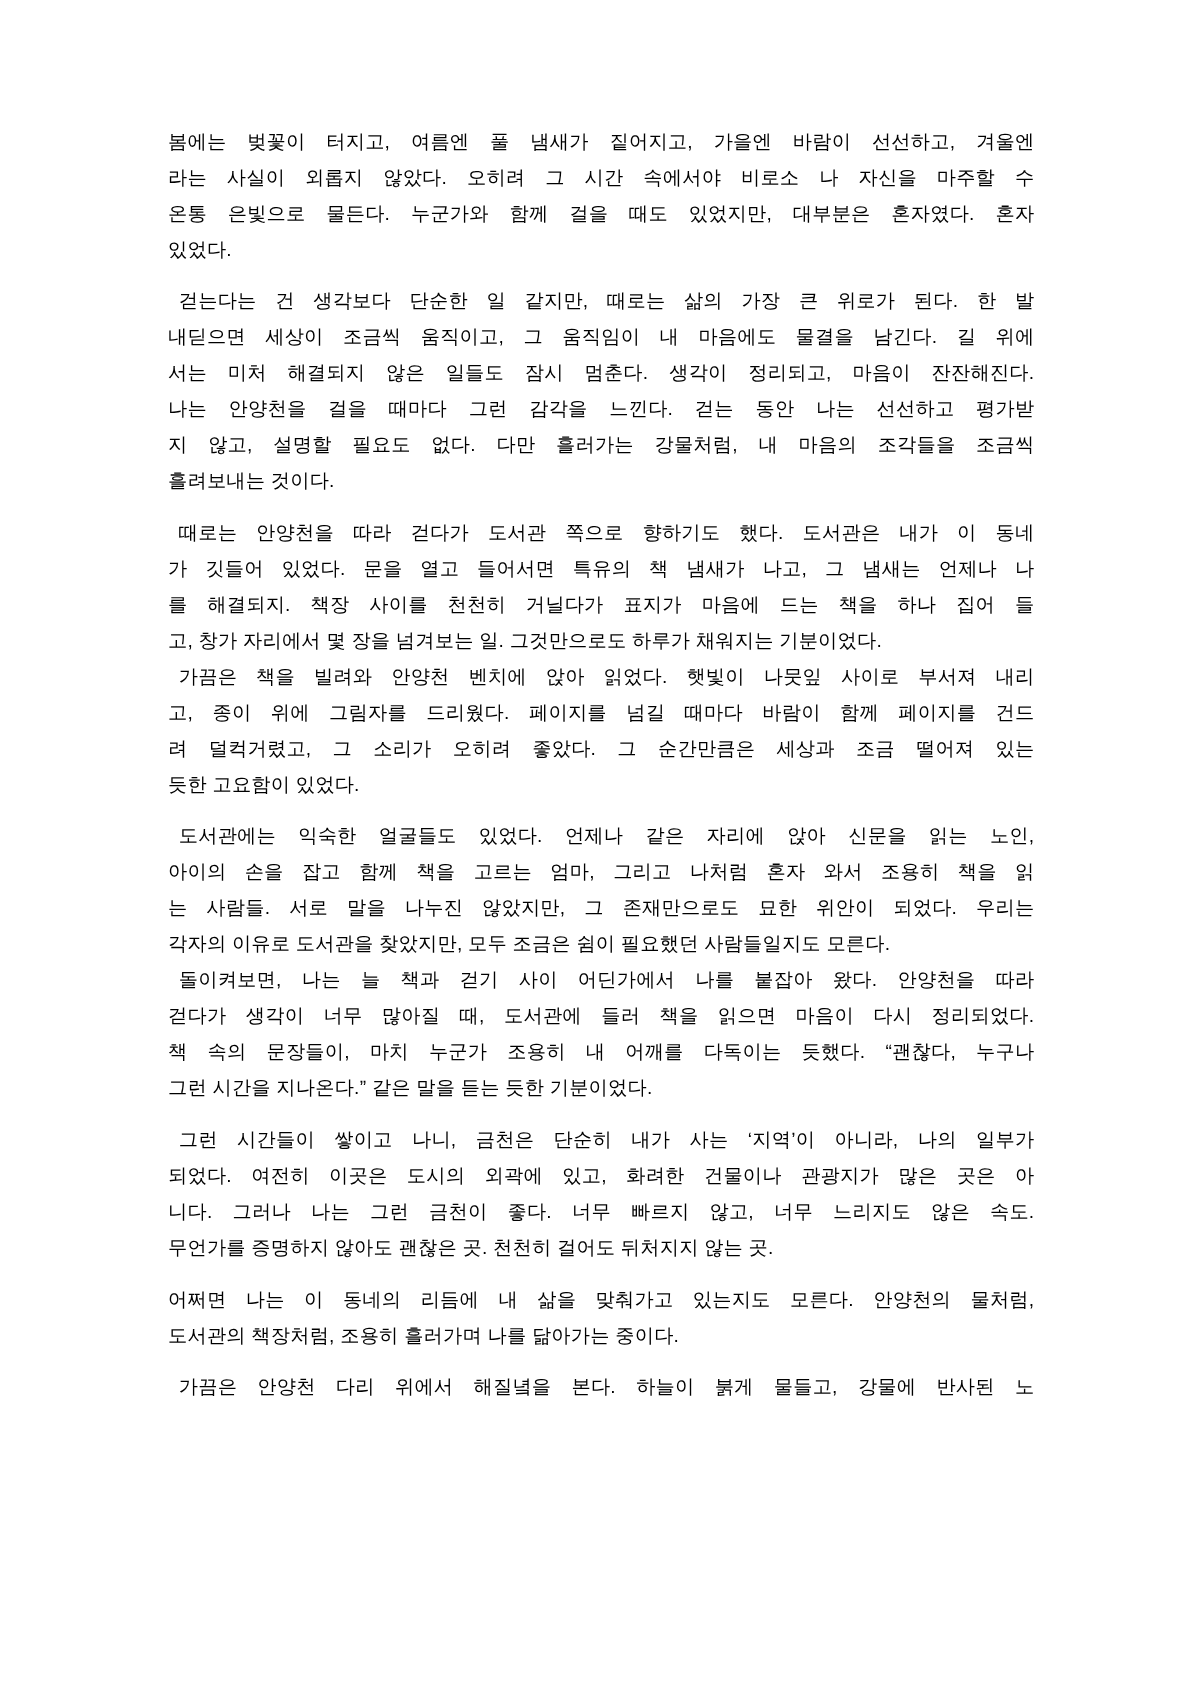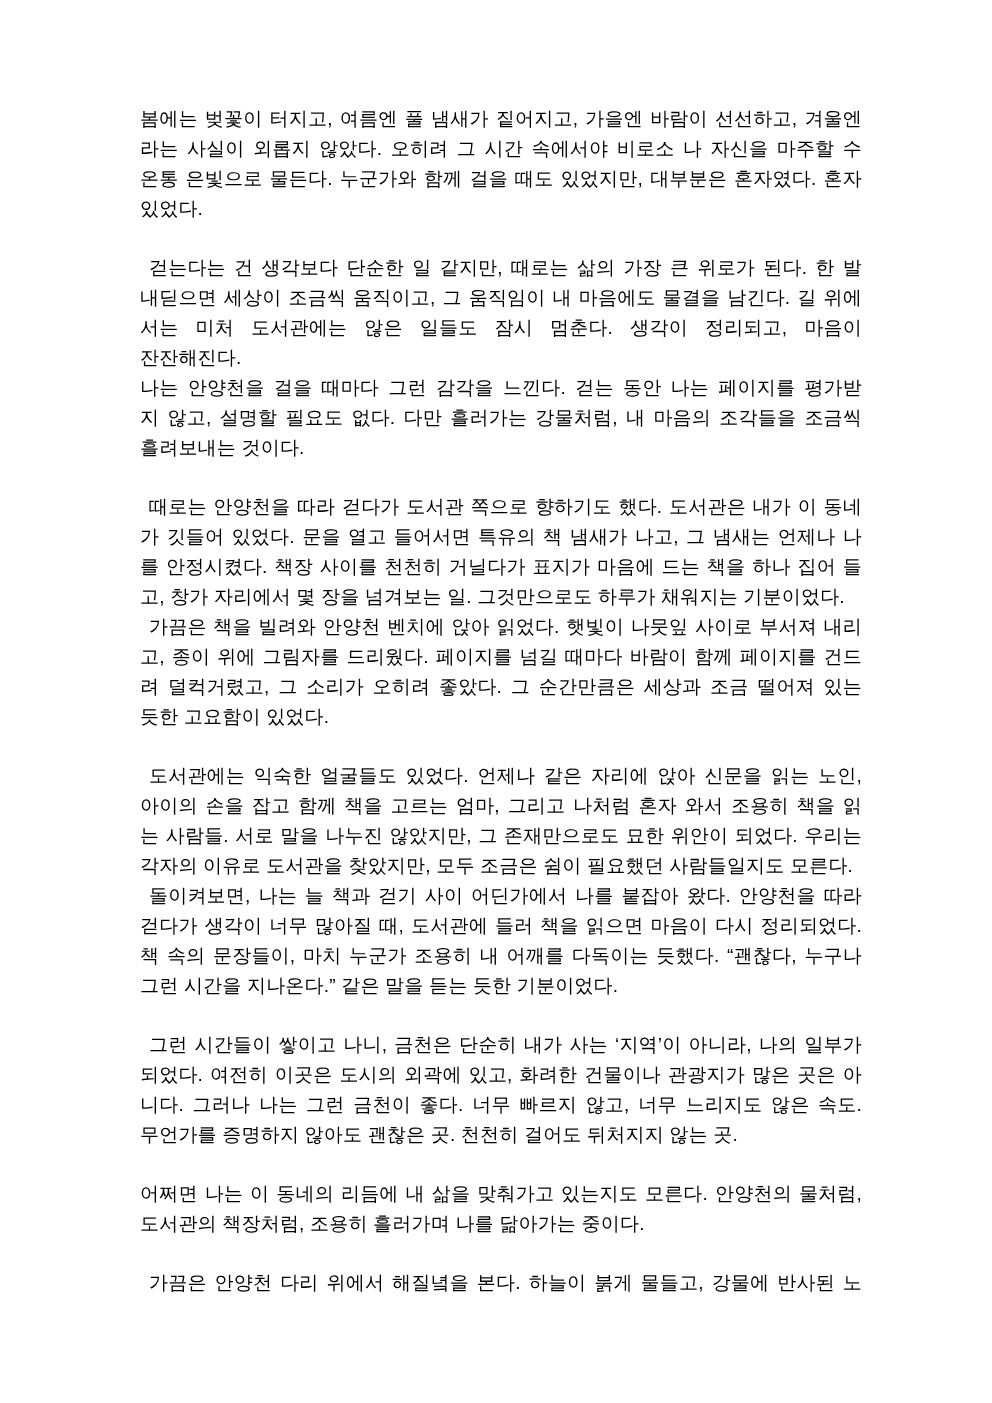--- a/index.html
+++ b/index.html
@@ -9,31 +9,31 @@
   }
   .page {
     position: relative;
     width: 992px;
     height: 1403px;
     background: #ffffff;
     box-sizing: border-box;
     padding: 104px 130px 0 140px;
     overflow: hidden;
     font-family: "Liberation Sans", "DejaVu Sans", sans-serif;
-    font-size: 19px;
+    font-size: 16px;
     color: #000000;
   }
   .text-body {
     width: 100%;
   }
   .block {
     margin: 0;
   }
   .block.gap {
-    margin-top: 29px;
+    margin-top: 13px;
   }
   .line {
     line-height: 30px;
     letter-spacing: 0.2px;
     word-break: keep-all;
     white-space: normal;
     text-align: justify;
     text-align-last: justify;
   }
   .line.lastline {
@@ -51,29 +51,29 @@
   <div class="text-body">
       <div class="block">
         <div class="line">봄에는 벚꽃이 터지고, 여름엔 풀 냄새가 짙어지고, 가을엔 바람이 선선하고, 겨울엔</div>
         <div class="line">라는 사실이 외롭지 않았다. 오히려 그 시간 속에서야 비로소 나 자신을 마주할 수</div>
         <div class="line">온통 은빛으로 물든다. 누군가와 함께 걸을 때도 있었지만, 대부분은 혼자였다. 혼자</div>
         <div class="line lastline">있었다.</div>
       </div>
       <div class="block gap">
         <div class="line indent">걷는다는 건 생각보다 단순한 일 같지만, 때로는 삶의 가장 큰 위로가 된다. 한 발</div>
         <div class="line">내딛으면 세상이 조금씩 움직이고, 그 움직임이 내 마음에도 물결을 남긴다. 길 위에</div>
-        <div class="line">서는 미처 도서관에는 않은 일들도 잠시 멈춘다. 생각이 정리되고, 마음이 잔잔해진다.</div>
-        <div class="line">나는 안양천을 걸을 때마다 그런 감각을 느낀다. 걷는 동안 나는 페이지를 평가받</div>
+        <div class="line">서는 미처 해결되지 않은 일들도 잠시 멈춘다. 생각이 정리되고, 마음이 잔잔해진다.</div>
+        <div class="line">나는 안양천을 걸을 때마다 그런 감각을 느낀다. 걷는 동안 나는 선선하고 평가받</div>
         <div class="line">지 않고, 설명할 필요도 없다. 다만 흘러가는 강물처럼, 내 마음의 조각들을 조금씩</div>
         <div class="line lastline">흘려보내는 것이다.</div>
       </div>
       <div class="block gap">
         <div class="line indent">때로는 안양천을 따라 걷다가 도서관 쪽으로 향하기도 했다. 도서관은 내가 이 동네</div>
         <div class="line">가 깃들어 있었다. 문을 열고 들어서면 특유의 책 냄새가 나고, 그 냄새는 언제나 나</div>
-        <div class="line">를 안정시켰다. 책장 사이를 천천히 거닐다가 표지가 마음에 드는 책을 하나 집어 들</div>
+        <div class="line">를 해결되지. 책장 사이를 천천히 거닐다가 표지가 마음에 드는 책을 하나 집어 들</div>
         <div class="line lastline">고, 창가 자리에서 몇 장을 넘겨보는 일. 그것만으로도 하루가 채워지는 기분이었다.</div>
       </div>
       <div class="block">
         <div class="line indent">가끔은 책을 빌려와 안양천 벤치에 앉아 읽었다. 햇빛이 나뭇잎 사이로 부서져 내리</div>
         <div class="line">고, 종이 위에 그림자를 드리웠다. 페이지를 넘길 때마다 바람이 함께 페이지를 건드</div>
         <div class="line">려 덜컥거렸고, 그 소리가 오히려 좋았다. 그 순간만큼은 세상과 조금 떨어져 있는</div>
         <div class="line lastline">듯한 고요함이 있었다.</div>
       </div>
       <div class="block gap">
         <div class="line indent">도서관에는 익숙한 얼굴들도 있었다. 언제나 같은 자리에 앉아 신문을 읽는 노인,</div>

